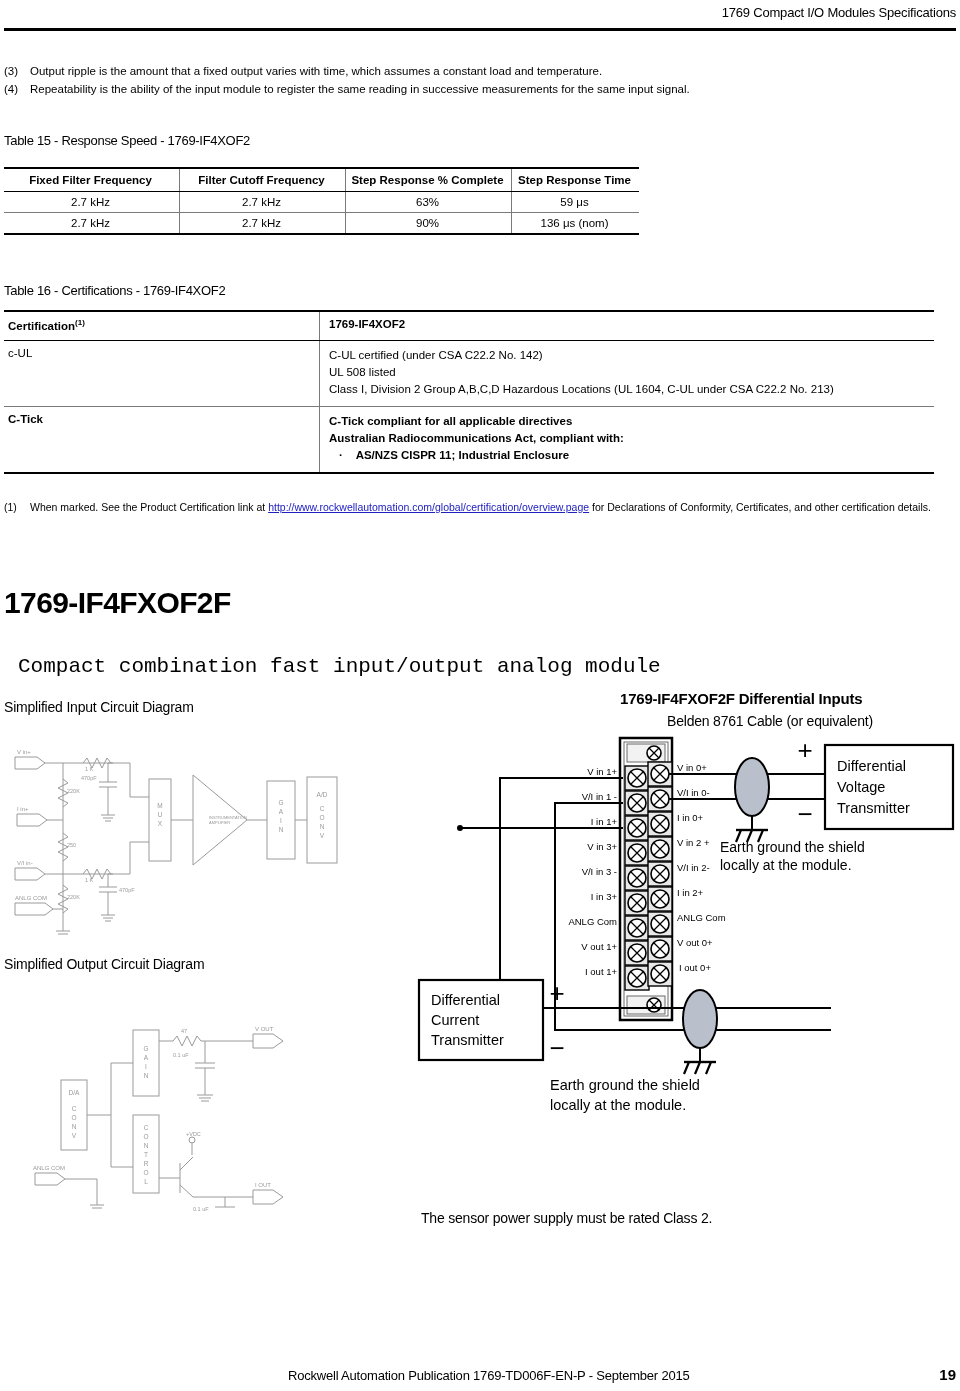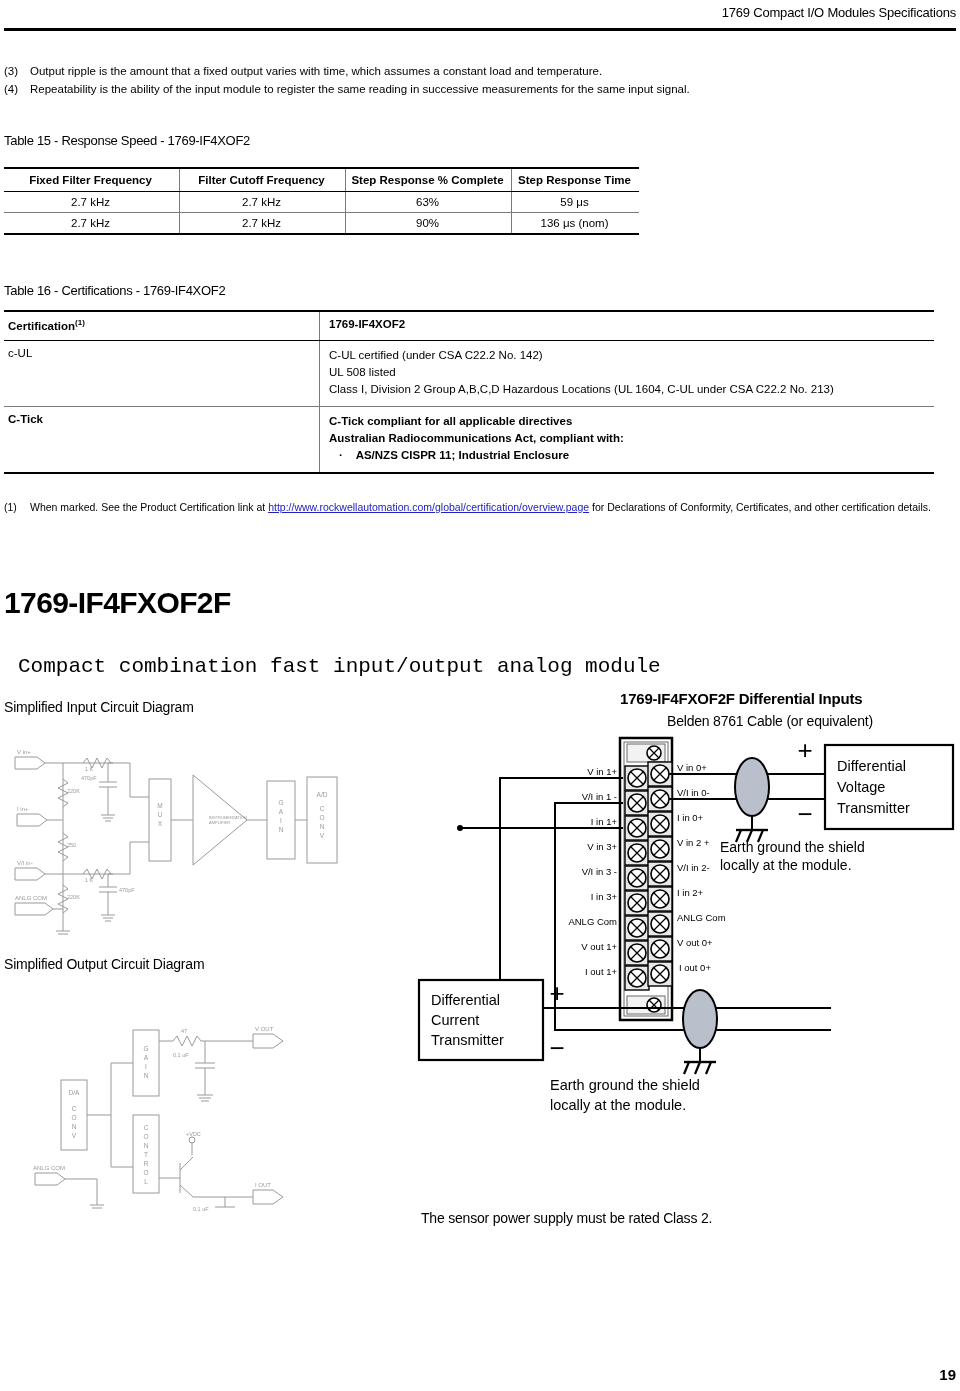--- a/index.html
+++ b/index.html
@@ -649,15 +649,16 @@
     </g>
     <text x="152" y="272" font-family="Liberation Sans, sans-serif" font-size="26" fill="#000" text-anchor="middle">+</text>
     <text x="152" y="327" font-family="Liberation Sans, sans-serif" font-size="26" fill="#000" text-anchor="middle">−</text>
 
     <text x="145" y="360" font-family="Liberation Sans, sans-serif" font-size="14.5" fill="#000">Earth ground the shield</text>
     <text x="145" y="380" font-family="Liberation Sans, sans-serif" font-size="14.5" fill="#000">locally at the module.</text>
   </svg>
 
   <div class="note-class2">The sensor power supply must be rated Class 2.</div>
 
+  <div class="ftr">Rockwell Automation Publication 1769-TD006F-EN-P - September 2015</div>
   <div class="ftr-page">19</div>
 
 </div>
 
 </body></html>

